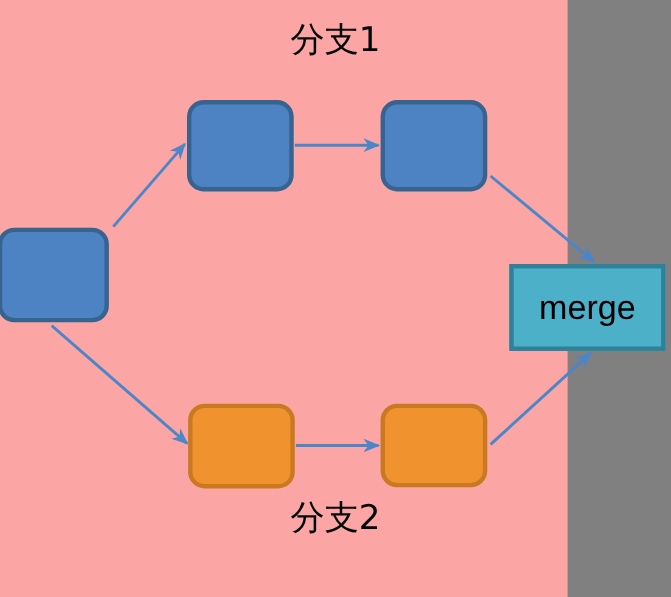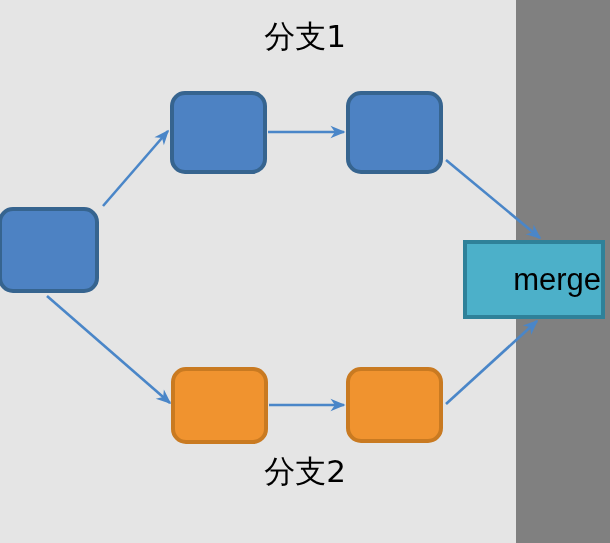--- a/index.html
+++ b/index.html
@@ -10,35 +10,35 @@
     width: 610px;
     height: 543px;
     background: #808080;
     font-family: "Liberation Sans", sans-serif;
     overflow: hidden;
   }
   #canvas {
     position: relative;
     width: 516px;
     height: 543px;
-    background: #e5e5e5;
+    background: #fca5a5;
   }
   .edges {
     position: absolute;
     left: 0;
     top: 0;
     width: 610px;
     height: 543px;
   }
   .node {
     position: absolute;
     box-sizing: border-box;
     display: flex;
     align-items: center;
-    justify-content: flex-end;
+    justify-content: center;
   }
   .node-blue {
     background: #4d82c3;
     border: 4px solid #36648f;
     border-radius: 15px;
   }
   .node-orange {
     background: #f0932f;
     border: 4px solid #c97a21;
     border-radius: 15px;

